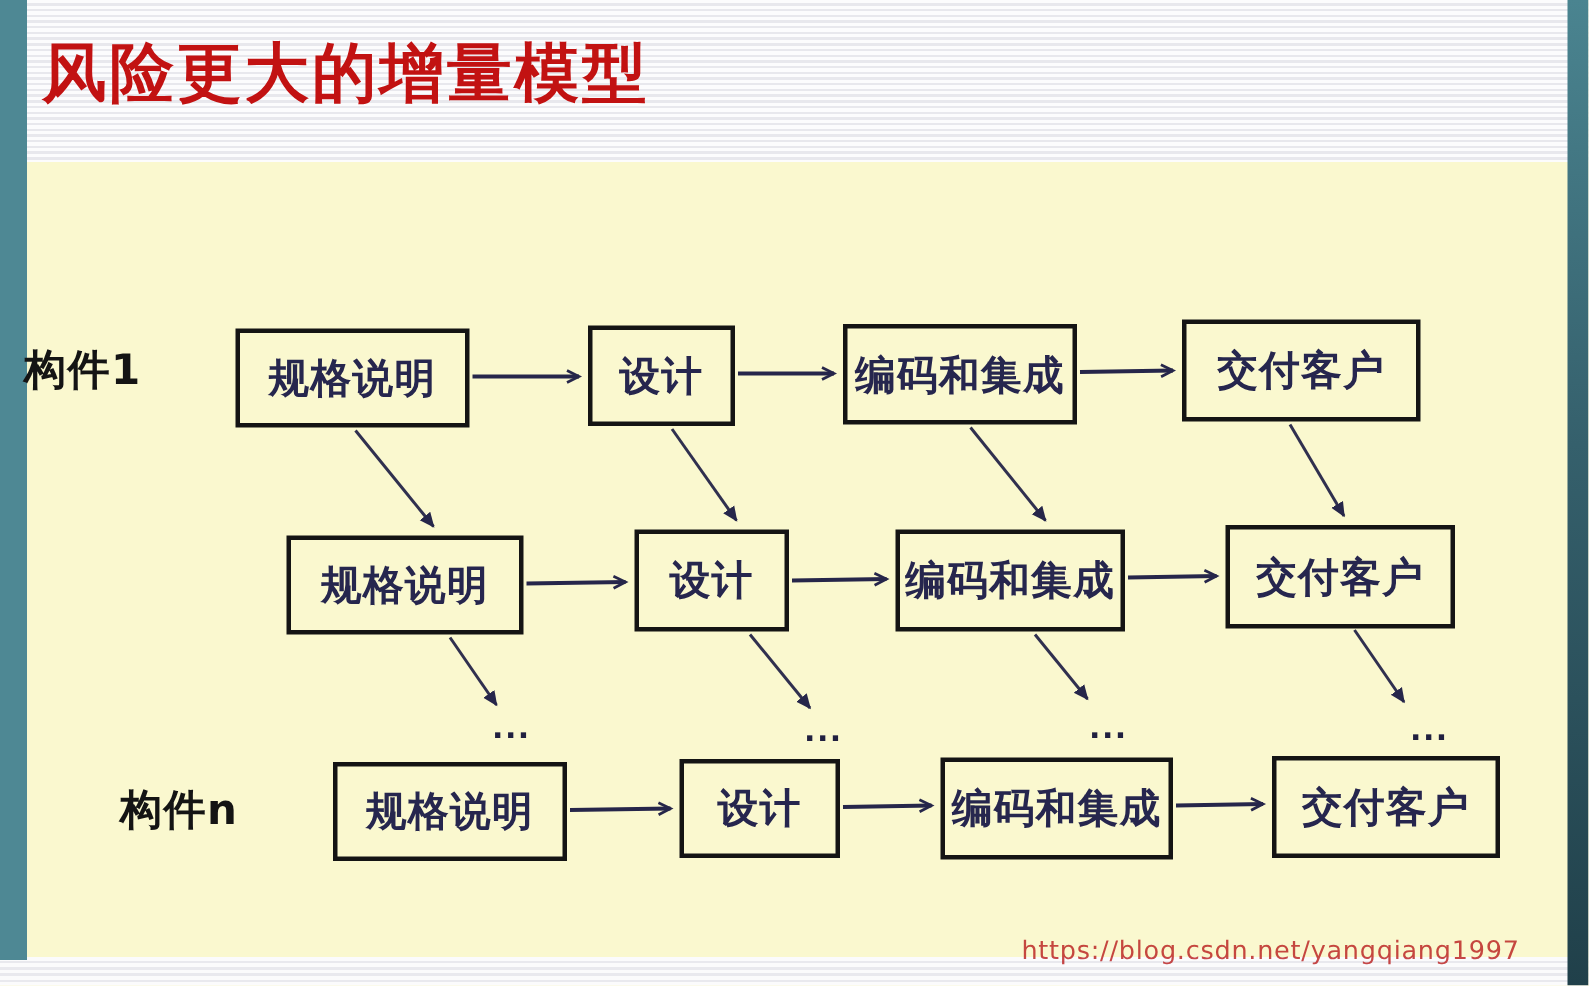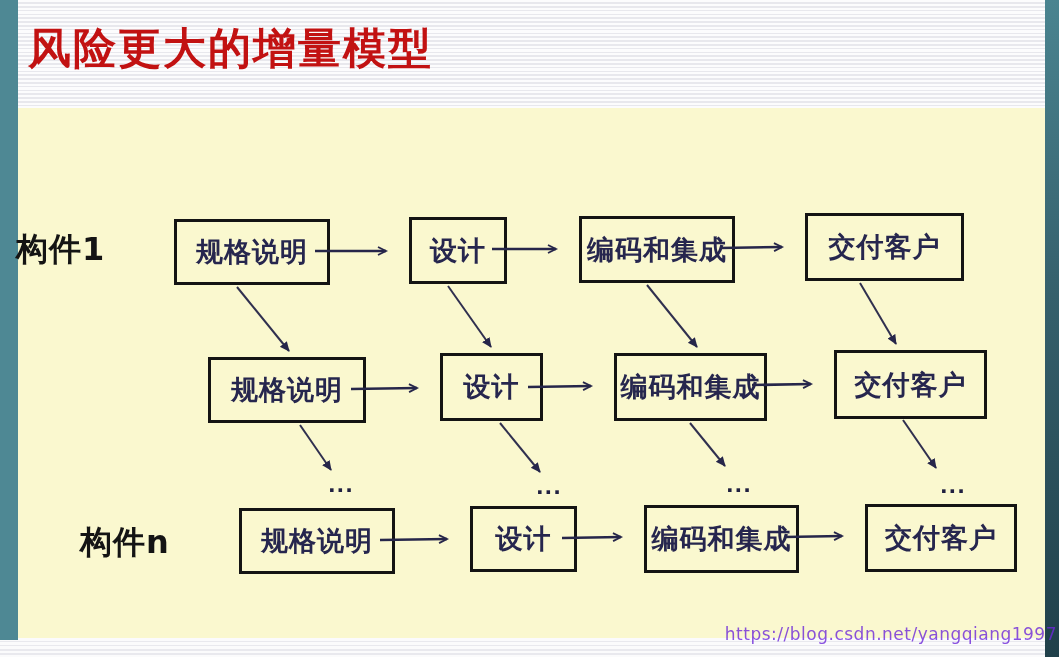--- a/index.html
+++ b/index.html
@@ -37,37 +37,37 @@
     position: absolute; left: 0; top: 0; width: 18px; height: 640px;
     background: #4e8894;
   }
   .right-bar {
     position: absolute; left: 1045px; top: 0; width: 14px; height: 657px;
     background: linear-gradient(180deg, #4a8490 0%, #35606c 45%, #20404a 100%);
   }
 
   .row-label {
     position: absolute; color: #141414; font-weight: bold;
-    font-size: 32px; white-space: nowrap; letter-spacing: 1px;
+    font-size: 28px; white-space: nowrap; letter-spacing: 1px;
   }
   .proc-box {
     position: absolute; border: 3px solid #141414; background: transparent;
     display: flex; align-items: center; justify-content: center;
     color: #26264e; font-weight: bold; font-size: 27px;
-    white-space: nowrap; letter-spacing: 1px; box-sizing: border-box; margin-left: 17px;
+    white-space: nowrap; letter-spacing: 1px; box-sizing: border-box;
   }
   .dots {
     position: absolute; color: #202040; font-weight: bold; font-size: 20px;
     letter-spacing: 1px; line-height: 10px;
   }
   svg.arrows { position: absolute; left: 0; top: 0; pointer-events: none; }
 
   .watermark {
     position: absolute; right: 2px; top: 624px; width: 420px;
-    text-align: right; font-size: 17px; color: #6d28d9; opacity: 0.8;
+    text-align: center; font-size: 17px; color: #b91c1c; opacity: 0.8;
     letter-spacing: 0.5px;
   }
 </style>
 </head>
 <body>
 
 <div class="stage">
 
   <div class="header-stripes"></div>
   <div class="bottom-stripes"></div>

